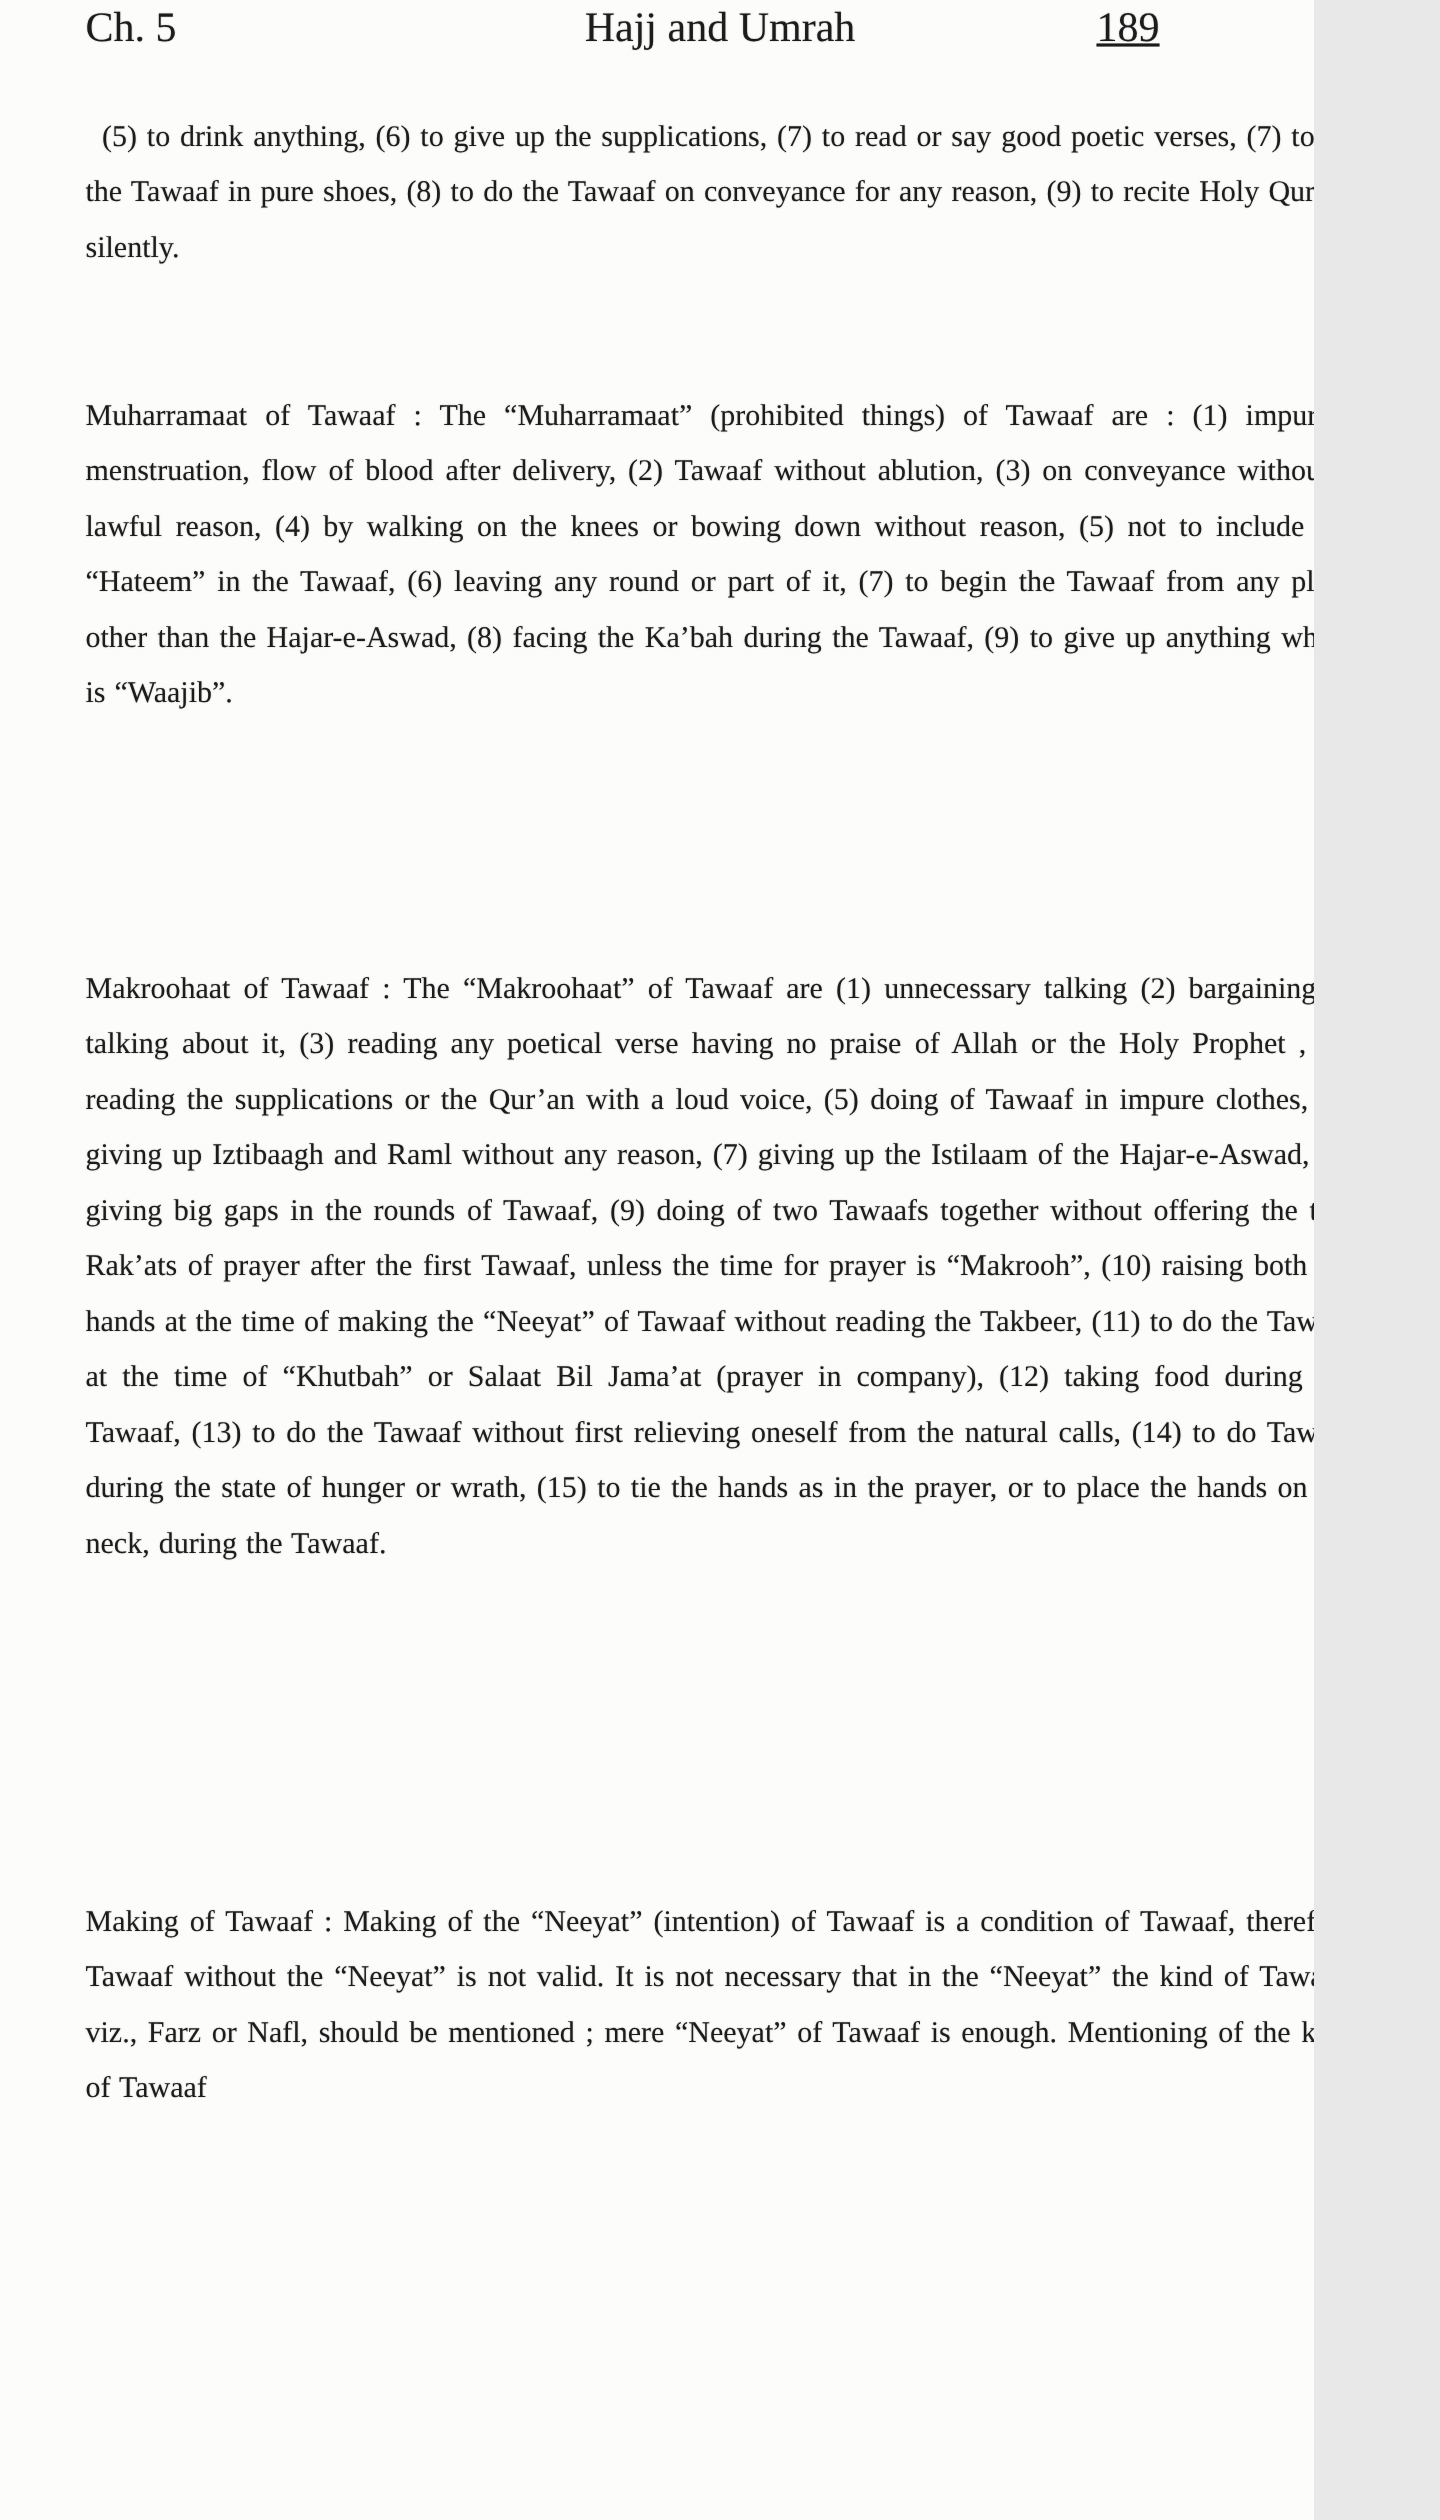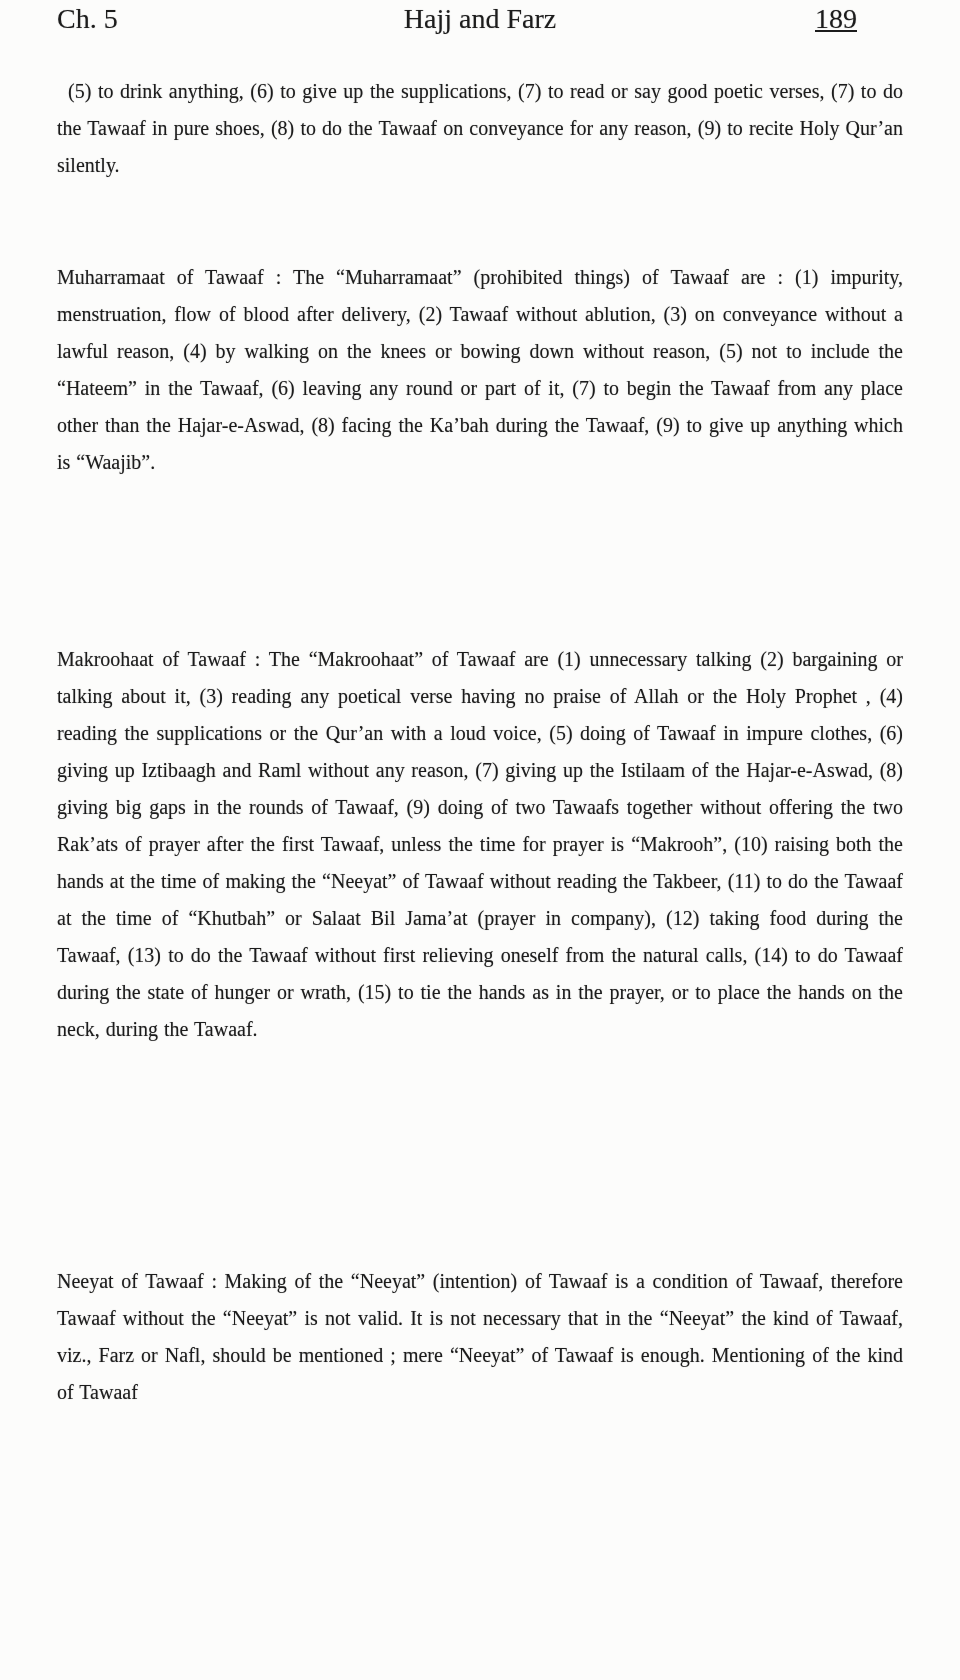--- a/index.html
+++ b/index.html
@@ -2,21 +2,21 @@
 <html><head>
 <meta charset="utf-8">
 <style>
   html, body {
     margin: 0;
     padding: 0;
     background: #e8e8e8;
   }
   .page {
     position: relative;
-    width: 960px;
+    width: 876px;
     height: 1680px;
     background: #fcfcfb;
     overflow: hidden;
     font-family: "Liberation Serif", "DejaVu Serif", serif;
     color: #1c1c1c;
     text-shadow: 0 0 1px rgba(40,40,40,0.40);
   }
   .hdr {
     position: absolute;
     top: 2px;
@@ -43,29 +43,29 @@
   .para-3 { top: 630px; margin-top: 11px; }
   .para-4 { top: 1263px; }
 </style>
 </head>
 <body>
 
 <div class="page">
 
   <header>
     <span class="hdr hdr-chapter">Ch. 5</span>
-    <span class="hdr hdr-title">Hajj and Farz</span>
+    <span class="hdr hdr-title">Hajj and Umrah</span>
     <span class="hdr hdr-pagenum">189</span>
   </header>
 
   <main>
 
     <p class="para para-1"><b></b><span>(5) to drink anything, (6) to give up the supplications, (7) to read or say good poetic verses, (7) to do the Tawaaf in pure shoes, (8) to do the Tawaaf on conveyance for any reason, (9) to recite Holy Qur’an silently.</span></p>
 
     <p class="para para-2"><b>Muharramaat of Tawaaf :</b><span> The “Muharramaat” (prohibited things) of Tawaaf are : (1) impurity, menstruation, flow of blood after delivery, (2) Tawaaf without ablution, (3) on conveyance without a lawful reason, (4) by walking on the knees or bowing down without reason, (5) not to include the “Hateem” in the Tawaaf, (6) leaving any round or part of it, (7) to begin the Tawaaf from any place other than the Hajar-e-Aswad, (8) facing the Ka’bah during the Tawaaf, (9) to give up anything which is “Waajib”.</span></p>
 
     <p class="para para-3"><b>Makroohaat of Tawaaf :</b><span> The “Makroohaat” of Tawaaf are (1) unnecessary talking (2) bargaining or talking about it, (3) reading any poetical verse having no praise of Allah or the Holy Prophet , (4) reading the supplications or the Qur’an with a loud voice, (5) doing of Tawaaf in impure clothes, (6) giving up Iztibaagh and Raml without any reason, (7) giving up the Istilaam of the Hajar-e-Aswad, (8) giving big gaps in the rounds of Tawaaf, (9) doing of two Tawaafs together without offering the two Rak’ats of prayer after the first Tawaaf, unless the time for prayer is “Makrooh”, (10) raising both the hands at the time of making the “Neeyat” of Tawaaf without reading the Takbeer, (11) to do the Tawaaf at the time of “Khutbah” or Salaat Bil Jama’at (prayer in company), (12) taking food during the Tawaaf, (13) to do the Tawaaf without first relieving oneself from the natural calls, (14) to do Tawaaf during the state of hunger or wrath, (15) to tie the hands as in the prayer, or to place the hands on the neck, during the Tawaaf.</span></p>
 
-    <p class="para para-4"><b>Neeyat of Tawaaf :</b><span> Making of the “Neeyat” (intention) of Tawaaf is a condition of Tawaaf, therefore Tawaaf without the “Neeyat” is not valid. It is not necessary that in the “Neeyat” the kind of Tawaaf, viz., Farz or Nafl, should be mentioned ; mere “Neeyat” of Tawaaf is enough. Mentioning of the kind of  Tawaaf</span></p>
+    <p class="para para-4"><b>Making of Tawaaf :</b><span> Making of the “Neeyat” (intention) of Tawaaf is a condition of Tawaaf, therefore Tawaaf without the “Neeyat” is not valid. It is not necessary that in the “Neeyat” the kind of Tawaaf, viz., Farz or Nafl, should be mentioned ; mere “Neeyat” of Tawaaf is enough. Mentioning of the kind of  Tawaaf</span></p>
 
   </main>
 
 </div>
 
 </body></html>

